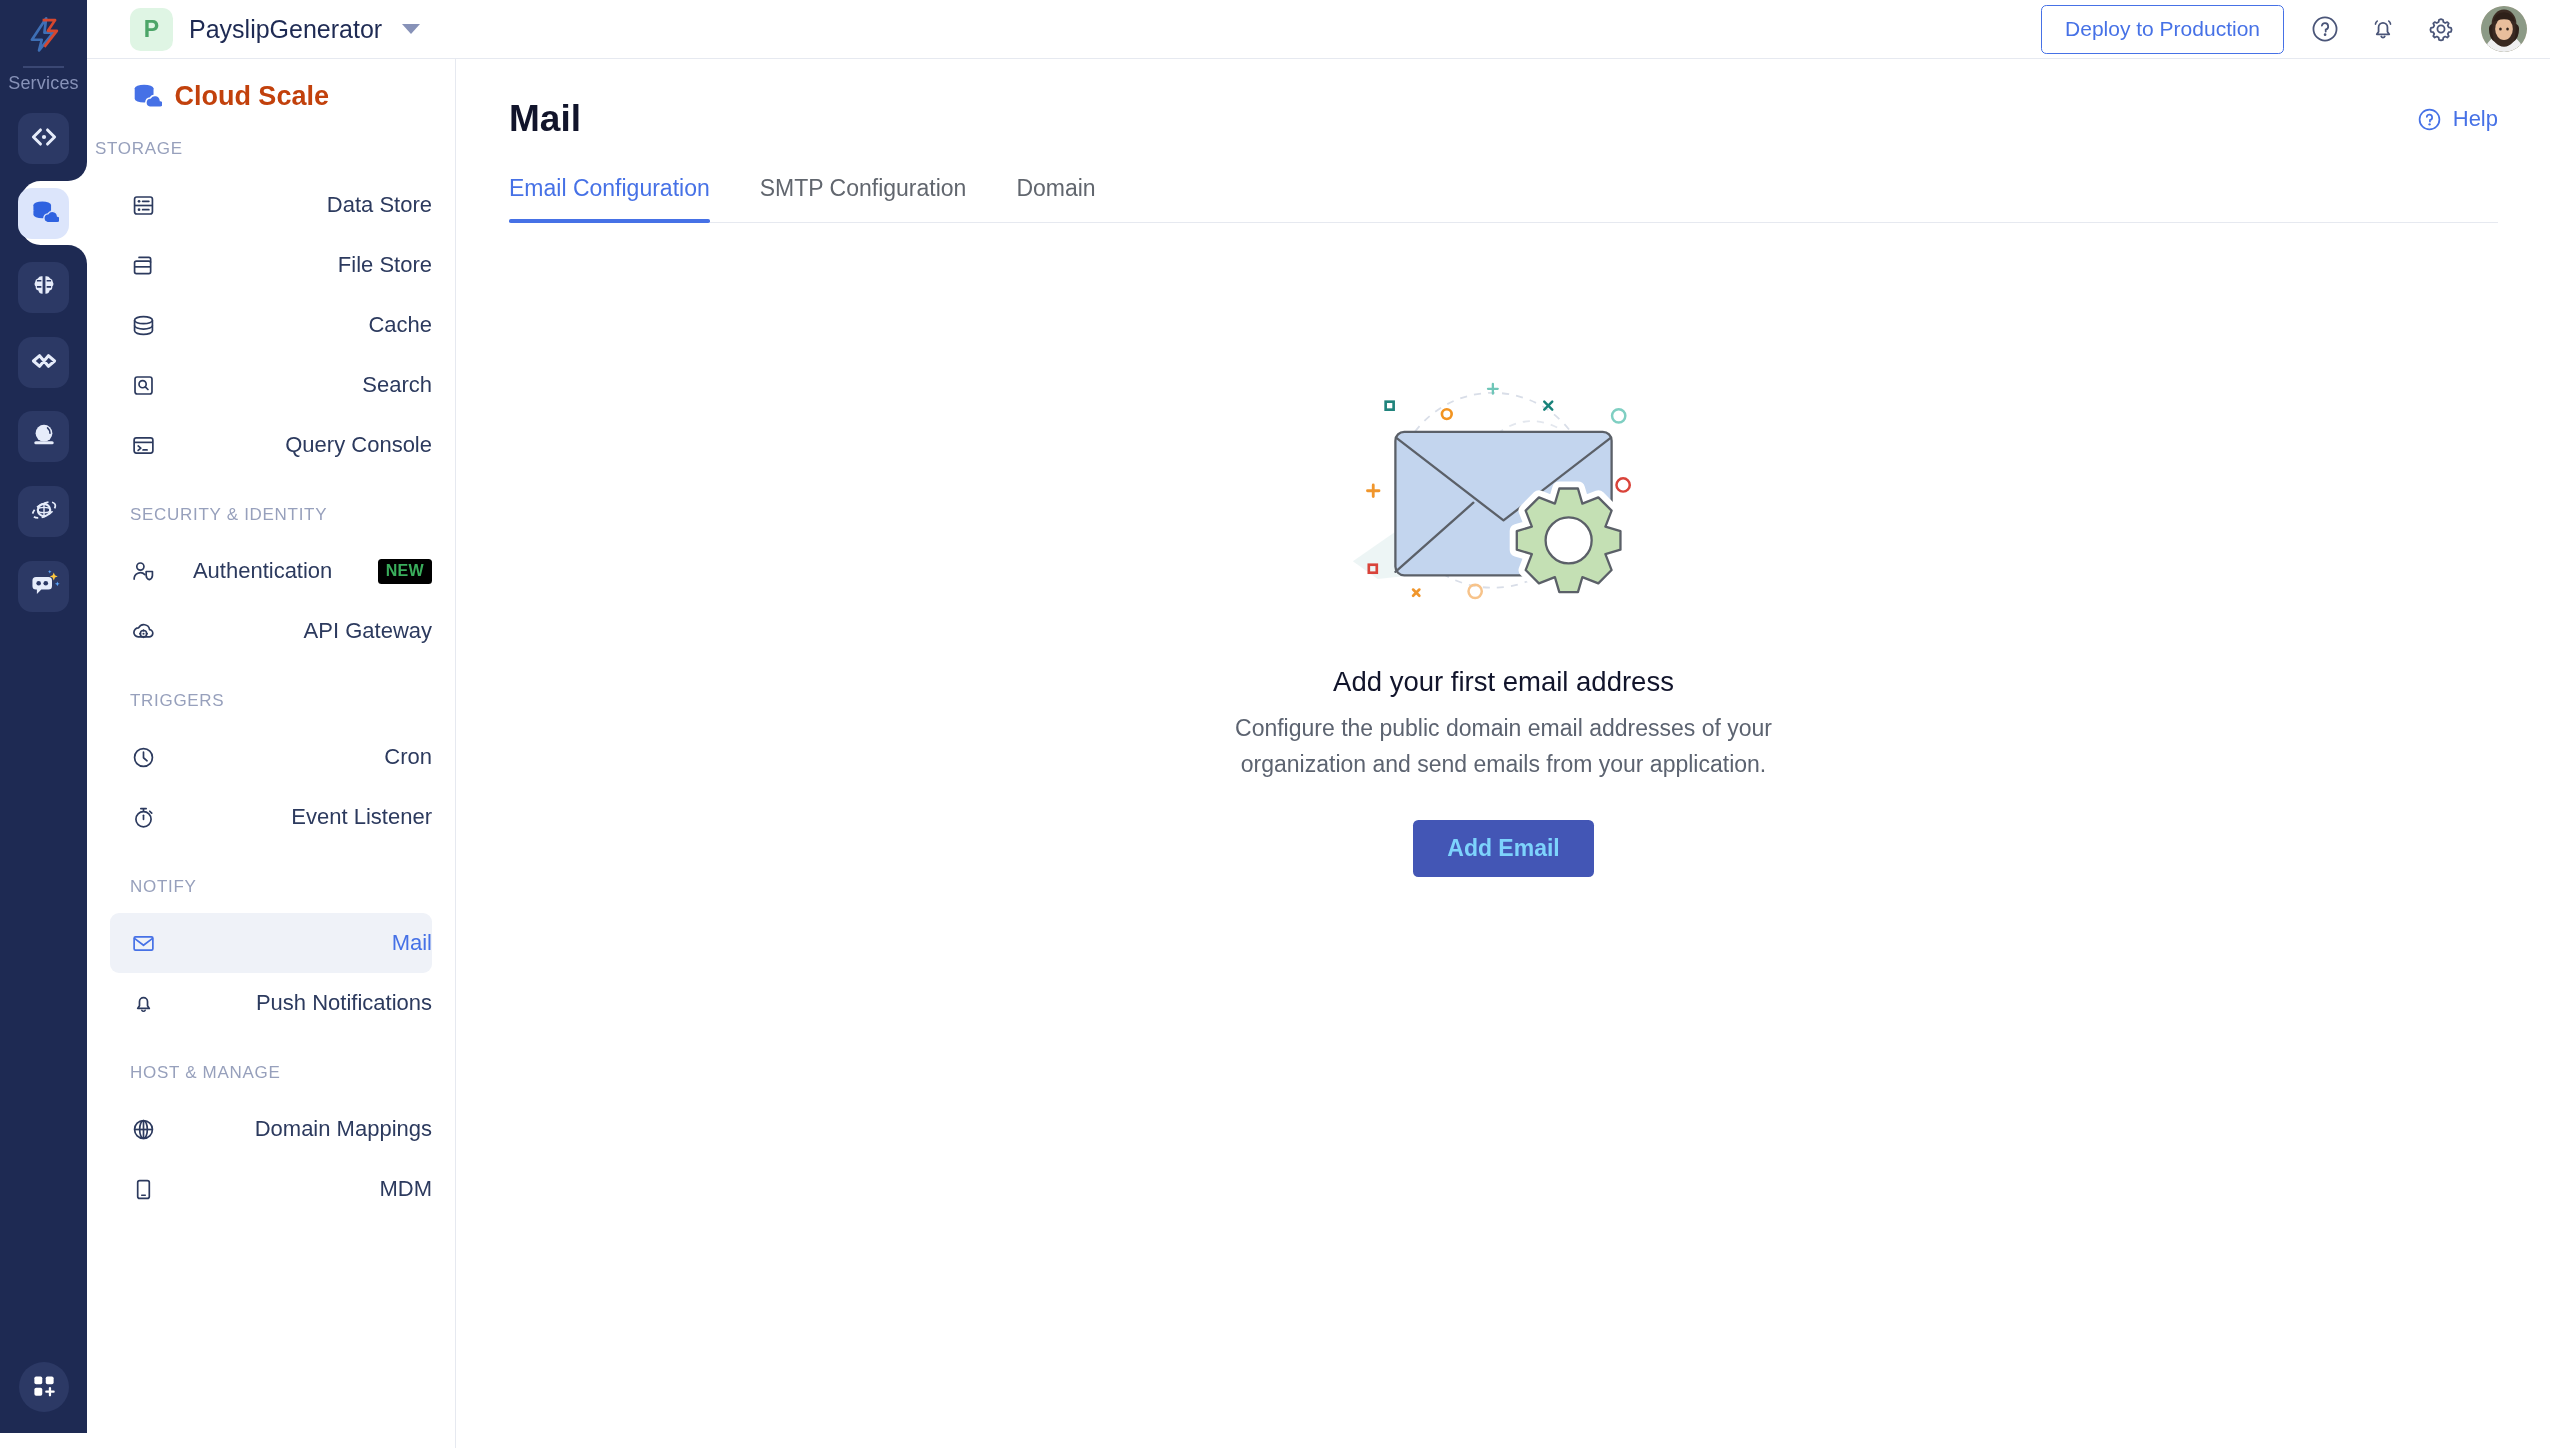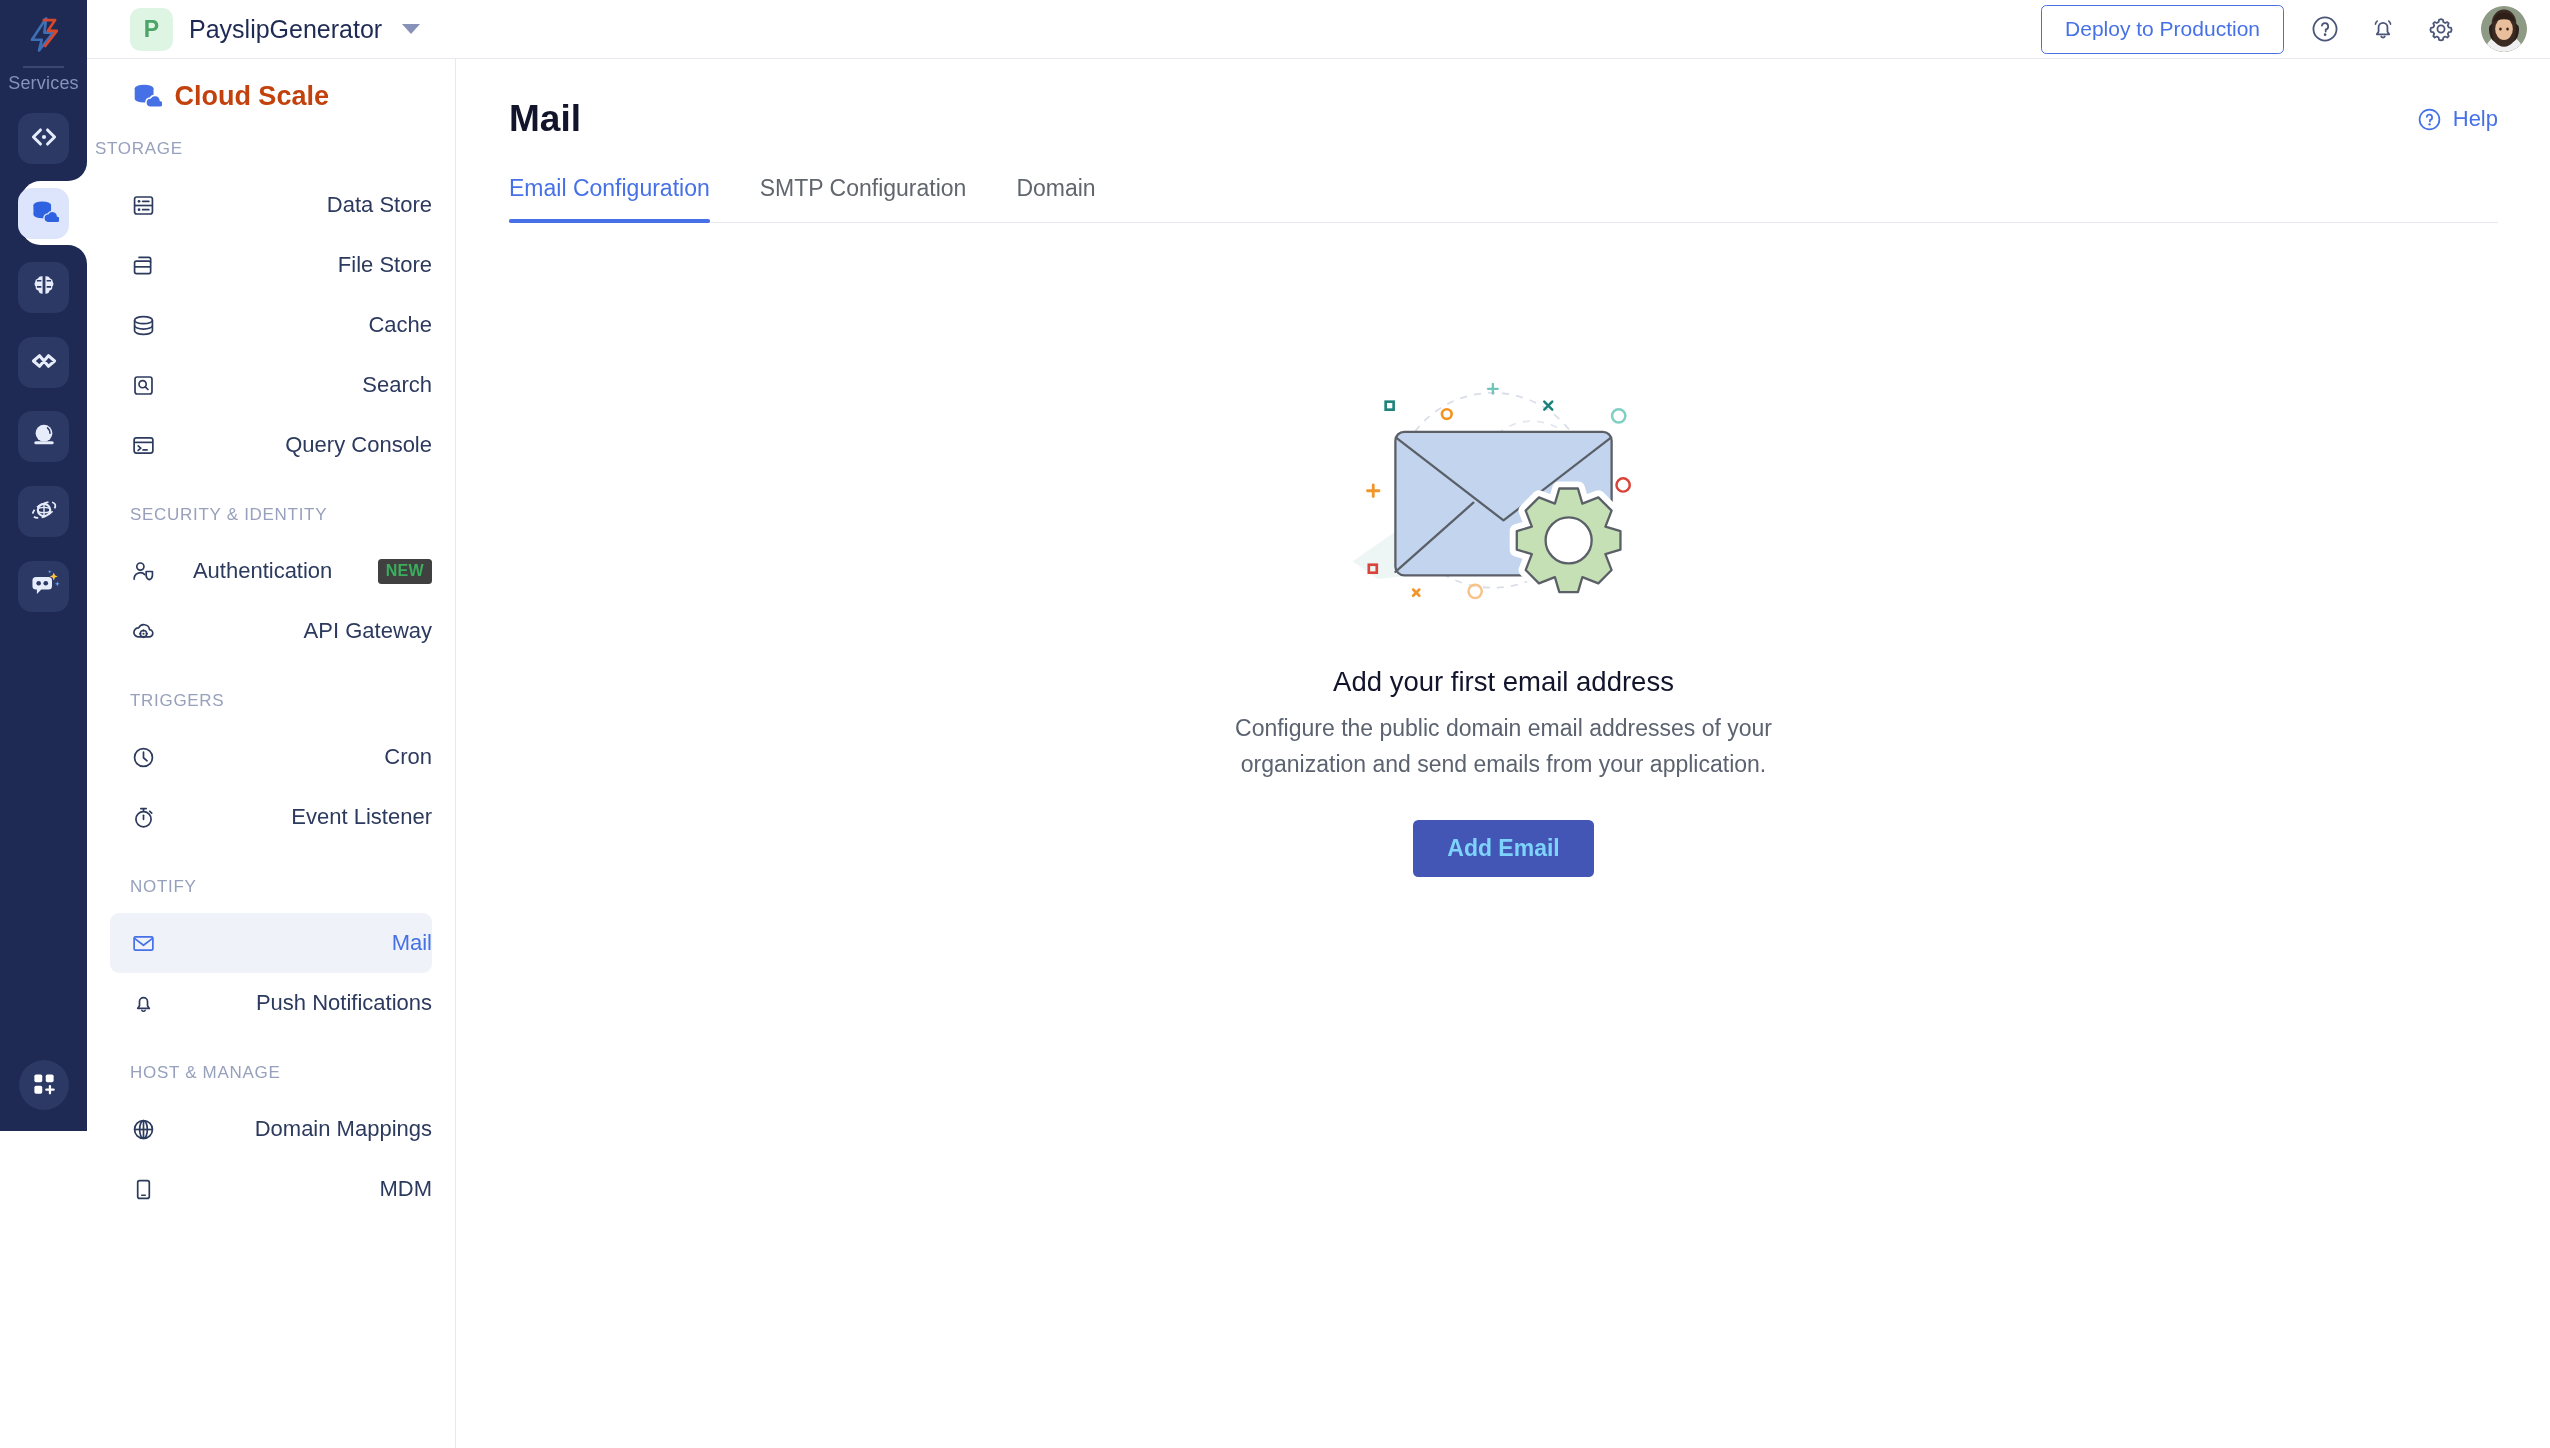--- a/index.html
+++ b/index.html
@@ -6,21 +6,21 @@
   html, body {
     width: 2550px; height: 1449px;
     font-family: "Liberation Sans", sans-serif;
     background: #ffffff;
     overflow: hidden;
   }
 
   
   .rail {
     position: absolute; left: 0; top: 0;
-    width: 87px; height: 1131px;
+    width: 87px; height: 1433px;
     background: #1E2A53;
     display: flex; flex-direction: column; align-items: center;
     z-index: 5;
   }
   .rail-logo {
     width: 87px; height: 66px;
     display: flex; align-items: center; justify-content: center;
   }
   .rail-divider {
     width: 41px; height: 1.8px; background: #3A4773; margin-bottom: 5.3px;
@@ -138,21 +138,21 @@
   .sb-item {
     display: flex; align-items: center; gap: 19.5px;
     height: 60px; margin: 0 23px; padding-left: 19.5px;
     border-radius: 9px; cursor: pointer; justify-content: space-between;
   }
   .sb-item span.lbl { font-size: 22px; color: #2C3A5E; }
   .sb-item.active { background: #EFF2F8; }
   .sb-item.active span.lbl { color: #4671E6; }
   .sb-icon { width: 27px; height: 27px; display: flex; align-items: center; justify-content: center; flex: none; }
   .badge-new {
-    background: #404040; color: #3AAE5C;
+    background: #000000; color: #3AAE5C;
     font-size: 16px; font-weight: 600; letter-spacing: 0.3px;
     padding: 3.5px 8px; border-radius: 3.5px; margin-left: 9px;
   }
 
   
   .main {
     position: absolute; left: 456px; top: 59px;
     width: 2095px; height: 1390px;
     background: #ffffff;
   }

